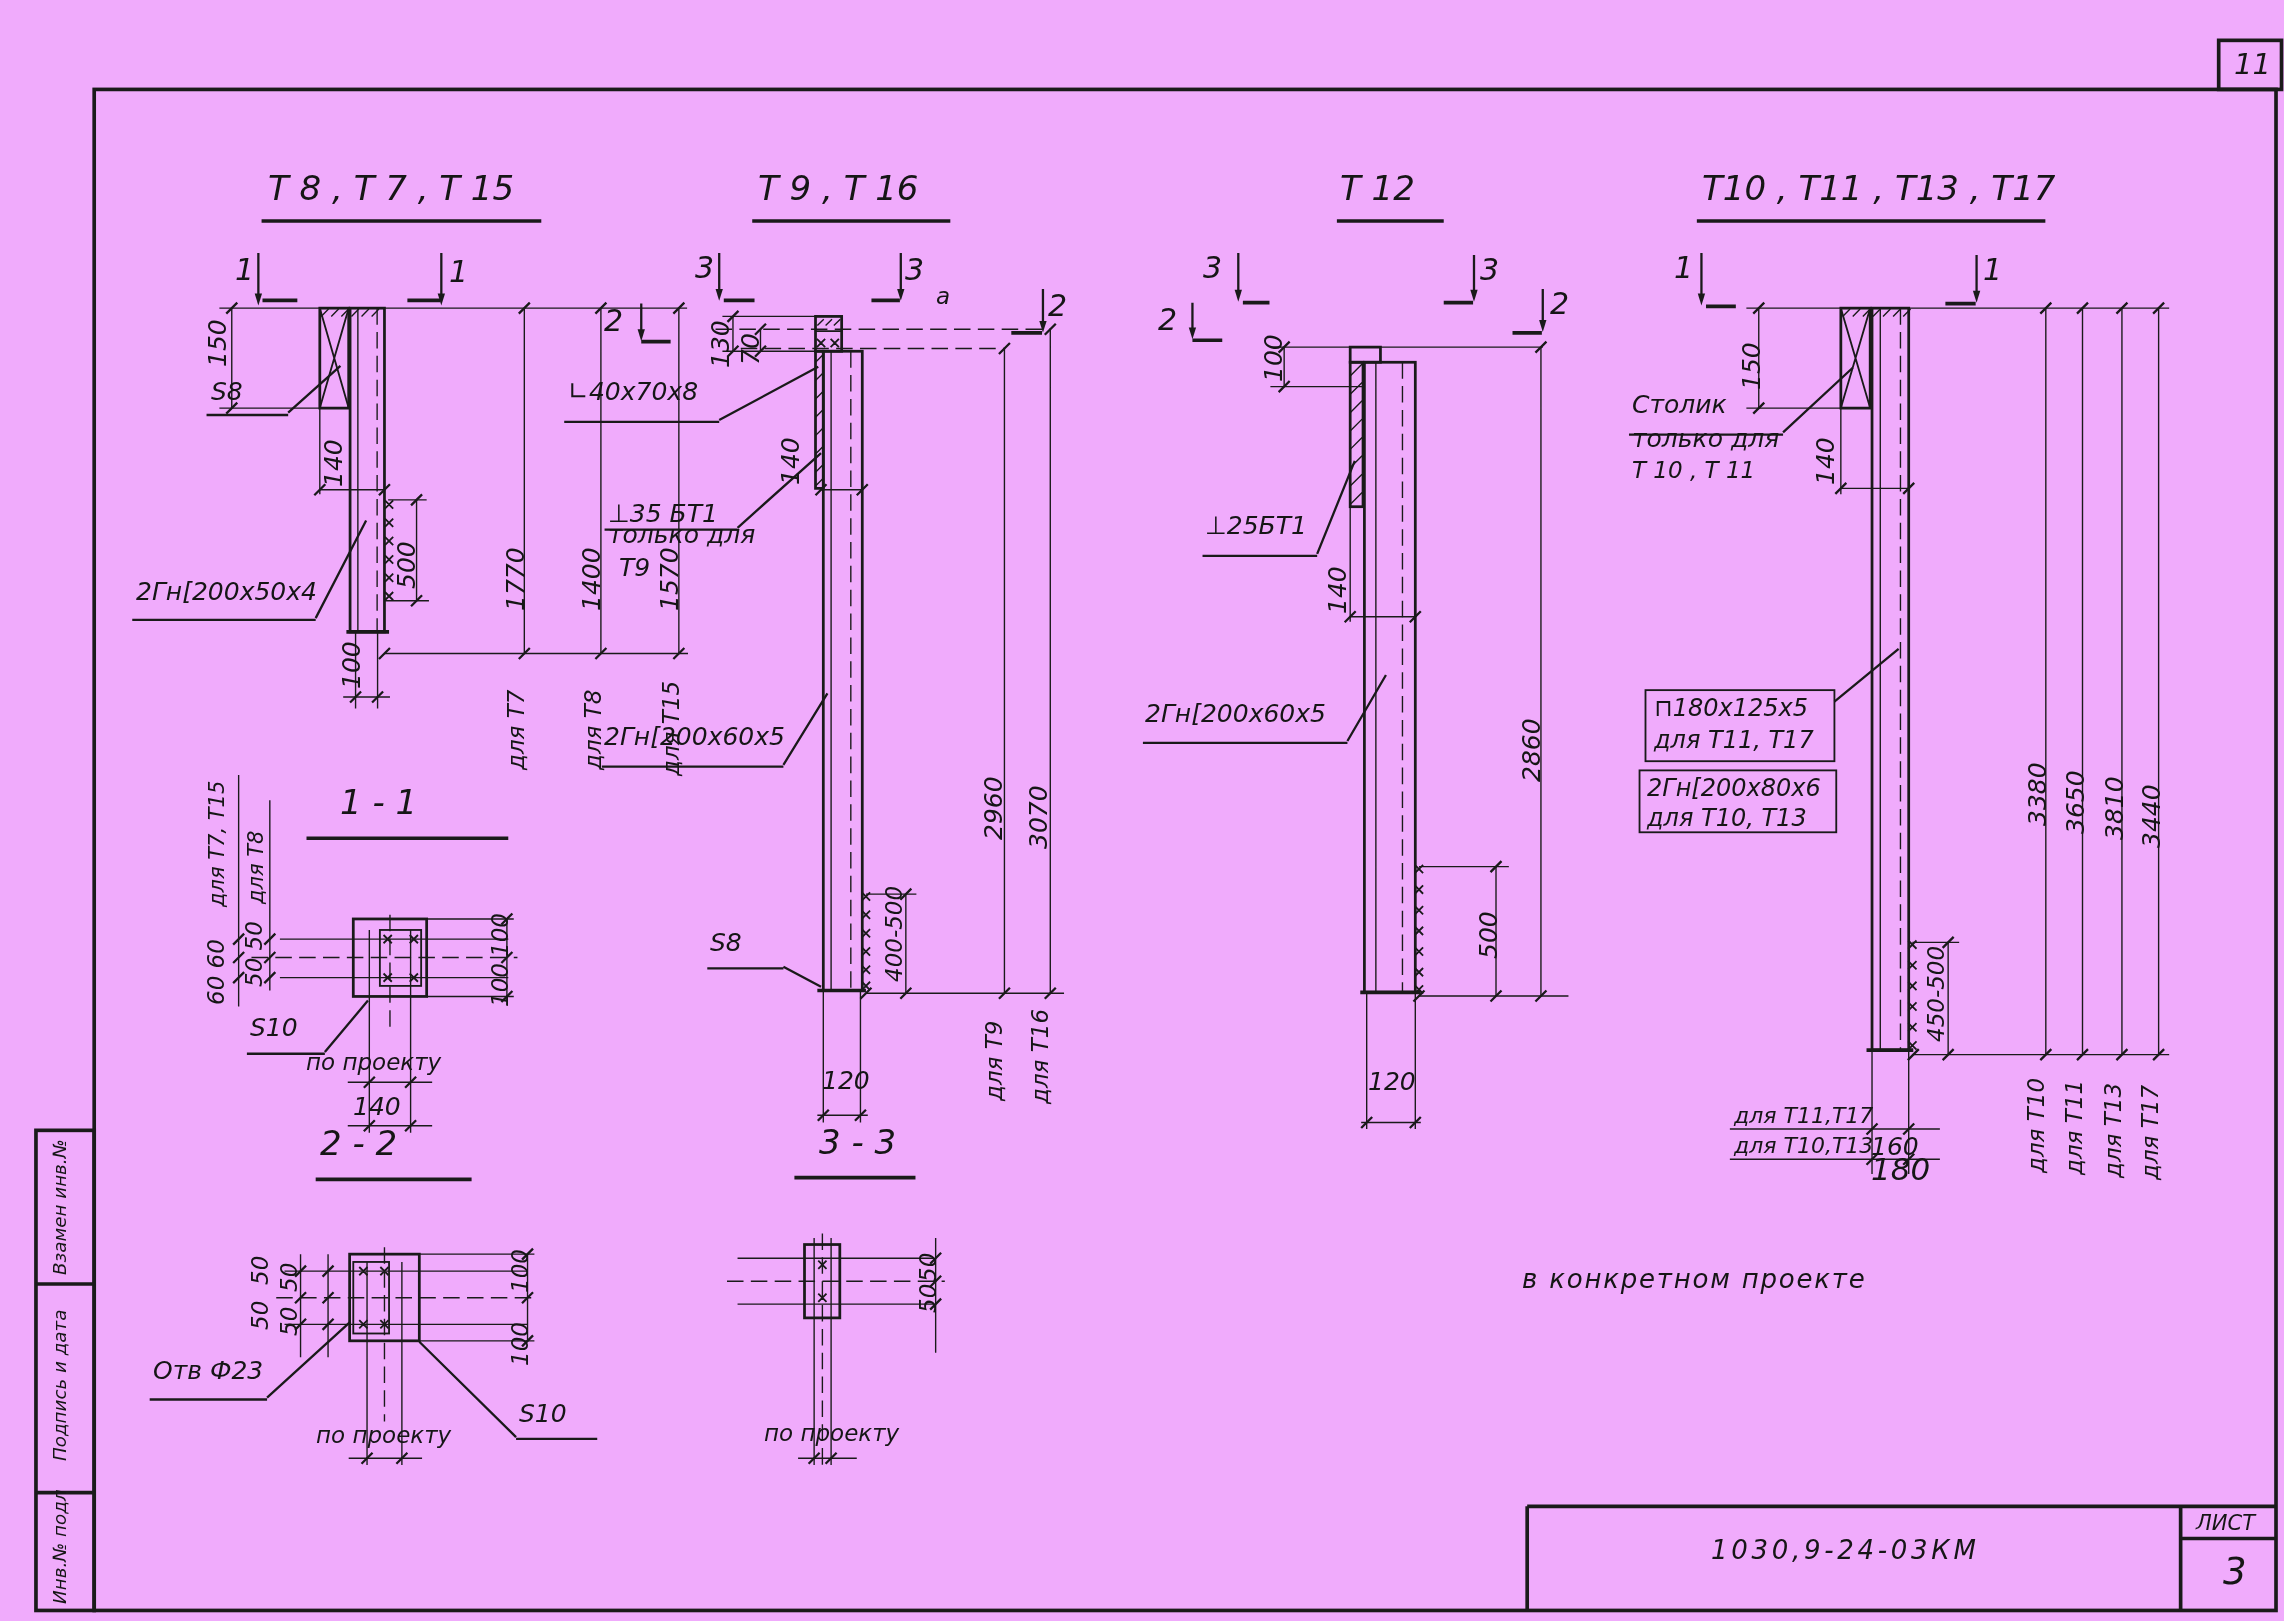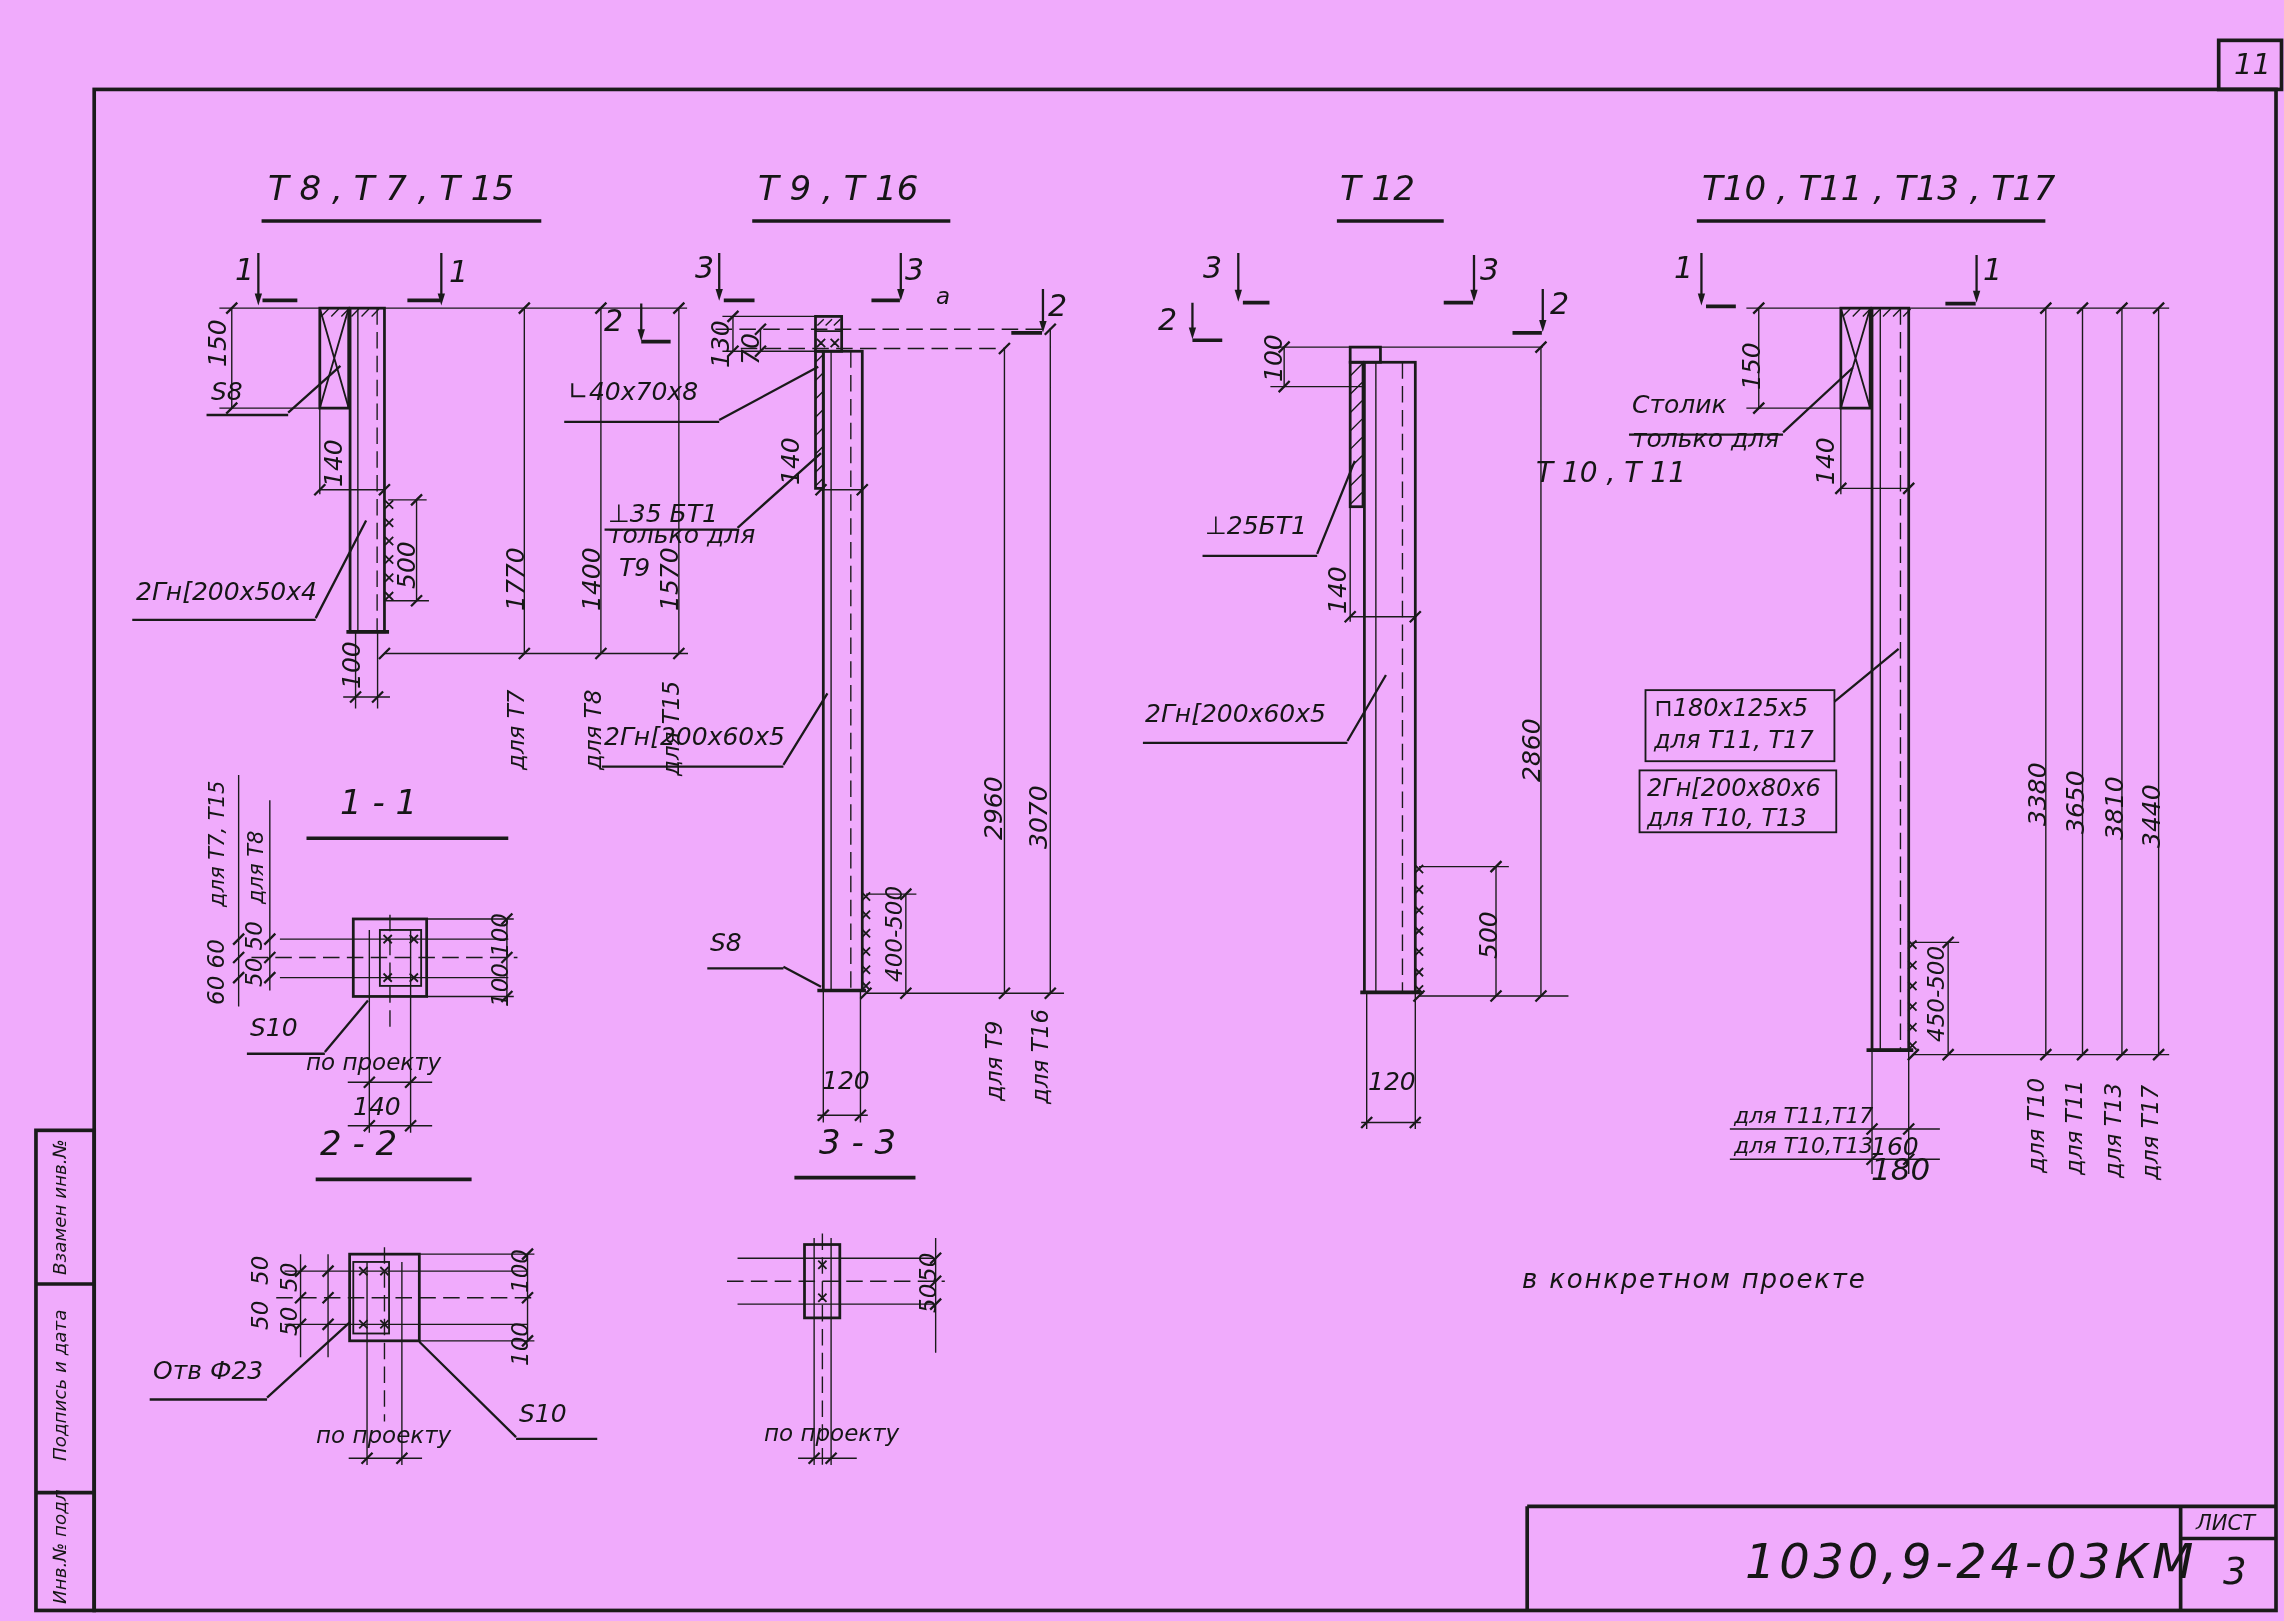--- a/index.html
+++ b/index.html
@@ -172,21 +172,21 @@
         <polygon points="3356,698 3372,698 3364,724"></polygon>
     <polygon points="3702,640 3718,640 3710,666"></polygon>
         <polygon points="4302,634 4318,634 4310,660"></polygon>
   </g>
 </svg>
 
 <div class="t" style="left:2234px;top:50px;font-size:29px;">11</div>
 <div class="t r" style="left:51px;top:1275px;font-size:18.3px;">Взамен инв.№</div>
 <div class="t r" style="left:51px;top:1461px;font-size:18.3px;">Подпись и дата</div>
 <div class="t r" style="left:51px;top:1604px;font-size:18.3px;">Инв.№ подл</div>
-<div class="t" style="left:1711px;top:1537px;font-size:48px;letter-spacing:3.7px;margin-left:34px;">1030,9-24-03КМ</div>
+<div class="t" style="left:1711px;top:1537px;font-size:26px;letter-spacing:3.7px;">1030,9-24-03КМ</div>
 <div class="t" style="left:2196px;top:1513px;font-size:21px;">ЛИСТ</div>
 <div class="t" style="left:2223px;top:1553px;font-size:37px;">3</div>
 <div class="t" style="left:1522px;top:1266px;font-size:26px;letter-spacing:1.8px;">в конкретном проекте</div>
 
 <div class="t" style="left:268px;top:171px;font-size:34px;">Т 8 , Т 7 , Т 15</div>
 <div class="t" style="left:235px;top:255px;font-size:30px;">1</div>
 <div class="t" style="left:449px;top:257px;font-size:30px;">1</div>
 <div class="t" style="left:211px;top:379px;font-size:25px;">S8</div>
 <div class="t r" style="left:205px;top:367px;font-size:25px;">150</div>
 <div class="t r" style="left:321px;top:487px;font-size:25px;">140</div>
@@ -261,21 +261,21 @@
 <div class="t r" style="left:1476px;top:959px;font-size:25px;">500</div>
 <div class="t r" style="left:1519px;top:782px;font-size:25px;">2860</div>
 <div class="t" style="left:1368px;top:1069px;font-size:25px;">120</div>
 
 <div class="t" style="left:1702px;top:171px;font-size:34px;">Т10 , Т11 , Т13 , Т17</div>
 <div class="t" style="left:1674px;top:253px;font-size:30px;">1</div>
 <div class="t" style="left:1983px;top:255px;font-size:30px;">1</div>
 <div class="t r" style="left:1739px;top:390px;font-size:25px;">150</div>
 <div class="t" style="left:1632px;top:392px;font-size:25px;">Столик</div>
 <div class="t" style="left:1632px;top:426px;font-size:25px;">только для</div>
-<div class="t" style="left:1536px;top:459px;font-size:28px;">Т 10 , Т 11</div>
+<div class="t" style="left:1632px;top:459px;font-size:23px;">Т 10 , Т 11</div>
 <div class="t r" style="left:1813px;top:485px;font-size:25px;">140</div>
 <div class="t" style="left:1654px;top:696px;font-size:24px;">⊓180х125х5</div>
 <div class="t" style="left:1654px;top:728px;font-size:24px;">для Т11, Т17</div>
 <div class="t" style="left:1647px;top:776px;font-size:24px;">2Гн[200х80х6</div>
 <div class="t" style="left:1647px;top:806px;font-size:24px;">для Т10, Т13</div>
 <div class="t r" style="left:2025px;top:826px;font-size:25px;">3380</div>
 <div class="t r" style="left:2063px;top:834px;font-size:25px;">3650</div>
 <div class="t r" style="left:2102px;top:840px;font-size:25px;">3810</div>
 <div class="t r" style="left:2139px;top:848px;font-size:25px;">3440</div>
 <div class="t r" style="left:1925px;top:1042px;font-size:23px;">450-500</div>

